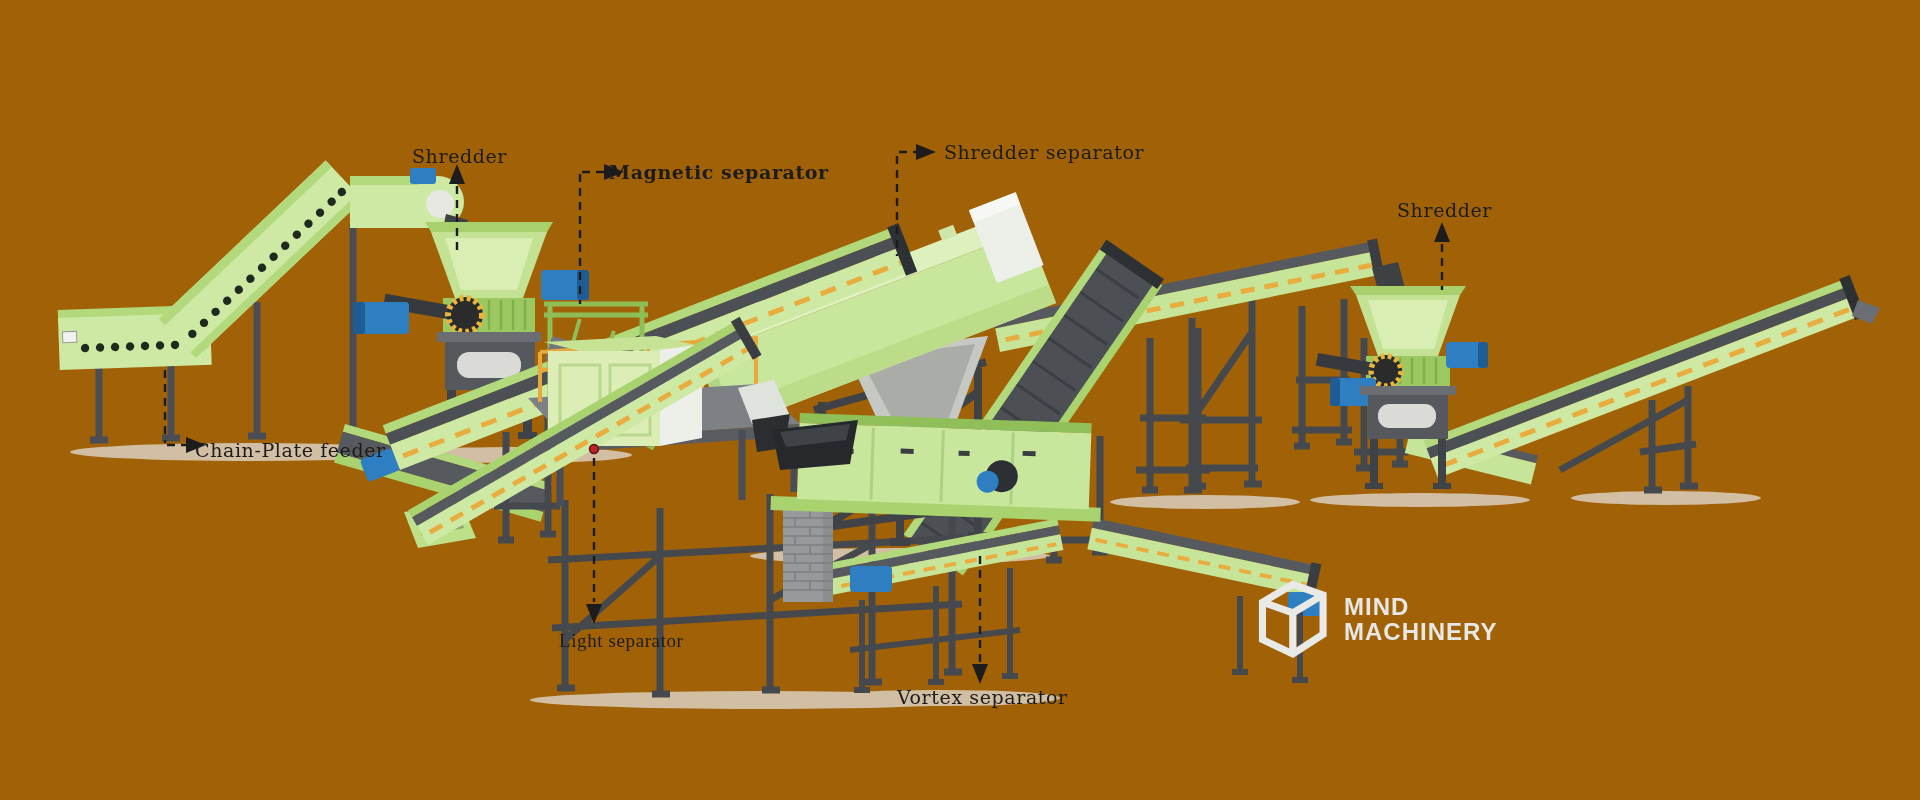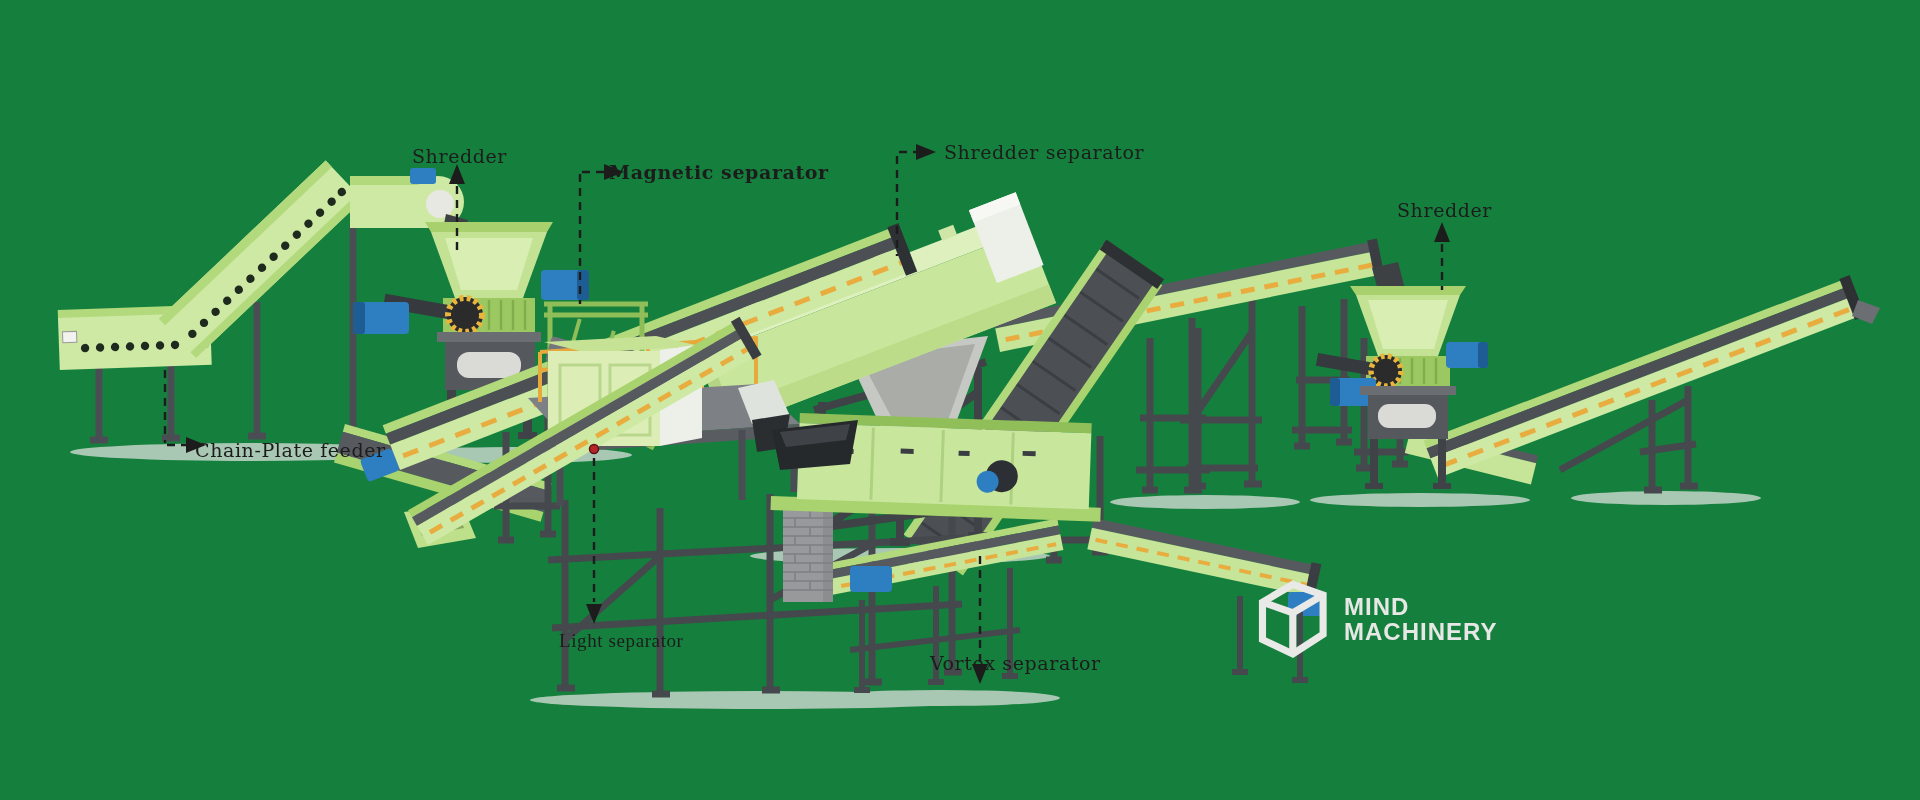--- a/index.html
+++ b/index.html
@@ -1,16 +1,16 @@
 <!DOCTYPE html>
 <html><head>
 <meta charset="utf-8">
 <style>
   html,body{margin:0;padding:0;background:#f4f4f3;}
-  .stage{position:relative;width:1920px;height:800px;background:#15803d;overflow:hidden;
+  .stage{position:relative;width:1920px;height:800px;background:#a16207;overflow:hidden;
          font-family:"DejaVu Serif", serif;}
   .scene{position:absolute;left:0;top:0;width:1920px;height:800px;display:block;}
   .lbl{position:absolute;white-space:nowrap;font-size:19px;font-weight:500;color:#1c1c1c;
        letter-spacing:0.6px;line-height:22px;}
   .watermark{position:absolute;left:1250px;top:574px;display:flex;align-items:center;gap:12px;}
   .wm-text{font-family:"Liberation Sans", sans-serif;font-weight:bold;font-size:24px;
            line-height:1.04;color:#e7e7e5;letter-spacing:1px;}
 </style>
 </head>
 <body>
@@ -339,21 +339,21 @@
       <polygon points="1442,222 1434,242 1450,242" fill="#1c1c1c" stroke="none"></polygon>
     </g>
   </g>
 </svg>
 
   <div class="lbl" style="left:412px;top:145px;">Shredder</div>
   <div class="lbl" style="left:609px;top:161px;font-weight:bold;">Magnetic separator</div>
   <div class="lbl" style="left:944px;top:141px;">Shredder separator</div>
   <div class="lbl" style="left:195px;top:439px;">Chain-Plate feeder</div>
   <div class="lbl" style="left:559px;top:630px;font-family:Liberation Serif, serif;">Light separator</div>
-  <div class="lbl" style="left:897px;top:652px;margin-left:33px;">Vortex separator</div>
+  <div class="lbl" style="left:897px;top:686px;">Vortex separator</div>
   <div class="lbl" style="left:1397px;top:199px;">Shredder</div>
 
   <div class="watermark">
     <svg width="82" height="92" viewBox="0 0 92 96">
       <path d="M14,70 L14,28 L48,8 L82,20 L82,64 L48,86 Z" fill="none" stroke="#e9e9e7" stroke-width="8"></path>
       <path d="M48,86 L48,40 L14,28 M48,40 L82,20" fill="none" stroke="#e9e9e7" stroke-width="8"></path>
     </svg>
     <div class="wm-text">
       <div>MIND</div>
       <div>MACHINERY</div>

